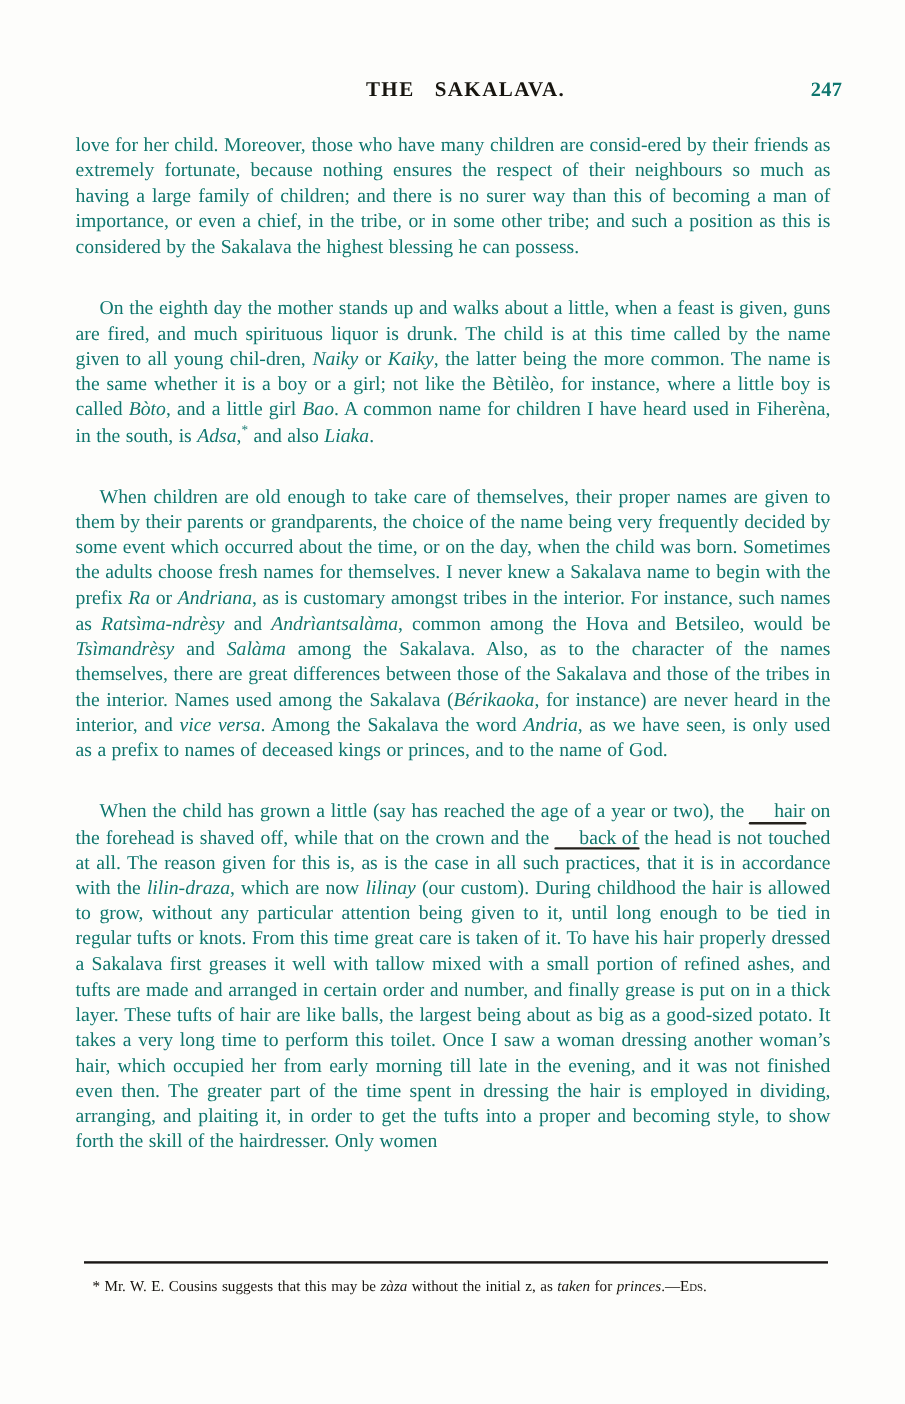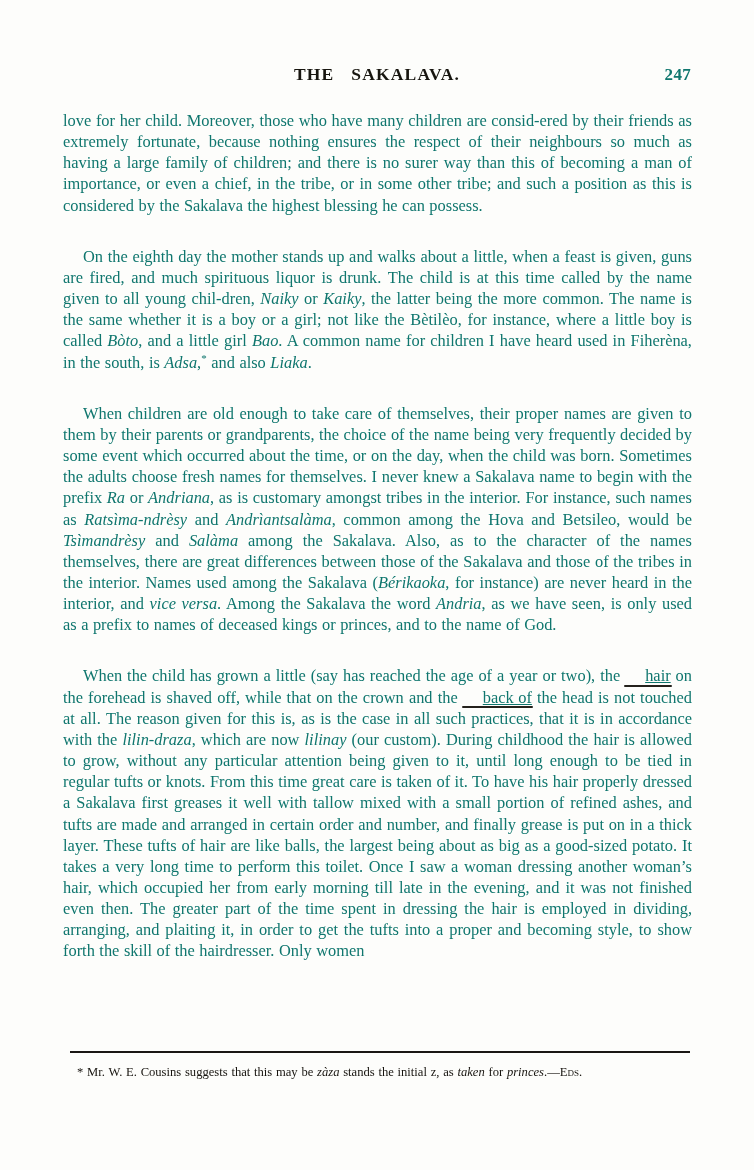--- a/index.html
+++ b/index.html
@@ -20,21 +20,21 @@
     position: absolute;
     left: 0; top: 0;
     width: 754px;
     height: 1170px;
     background: #fdfdfb;
   }
 
   
   .running-head {
     position: absolute;
-    left: 63px;
+    left: 74px;
     top: 64px;
     width: 628px;
     height: 26px;
   }
   .head-title {
     position: absolute;
     left: 0; right: 0;
     text-align: center;
     font-size: 17.5px;
     letter-spacing: 1.2px;
@@ -77,21 +77,20 @@
   
 
   i, .it {
     font-style: italic;
   }
 
   
   .pen-underline {
     position: relative;
     display: inline-block;
-    text-decoration: underline;
   }
   .pen-underline::after {
     content: "";
     position: absolute;
     left: -1px;
     right: -1px;
     bottom: 0px;
     height: 2px;
     background: #24211c;
     border-radius: 1px;
@@ -148,15 +147,15 @@
 
   <div class="textblock" id="textblock">
       <p class="para" id="para-1"><span>love for her child.   Moreover, those who have many children are consid-ered by their friends as extremely fortunate, because nothing ensures the respect of their neighbours so much as having a large family of children; and there is no surer way than this of becoming a man of importance, or even a chief, in the tribe, or in some other tribe; and such a position as this is considered by the Sakalava the highest blessing he can possess.</span></p>
       <p class="para indent" id="para-2"><span>On the eighth day the mother stands up and walks about a little, when a feast is given, guns are fired, and much spirituous liquor is drunk. The child is at this time called by the name given to all young chil-dren, </span><i>Naiky</i><span> or </span><i>Kaiky</i><span>, the latter being the more common.   The name is the same whether it is a boy or a girl; not like the Bètilèo, for instance, where a little boy is called </span><i>Bòto</i><span>, and a little girl </span><i>Bao</i><span>.   A common name for children I have heard used in Fiherèna, in the south, is </span><i>Adsa</i><span>,</span><sup class="fn-mark">*</sup><span> and also </span><i>Liaka</i><span>.</span></p>
       <p class="para indent" id="para-3"><span>When children are old enough to take care of themselves, their proper names are given to them by their parents or grandparents, the choice of the name being very frequently decided by some event which occurred about the time, or on the day, when the child was born. Sometimes the adults choose fresh names for themselves.   I never knew a Sakalava name to begin with the prefix </span><i>Ra</i><span> or </span><i>Andriana</i><span>, as is customary amongst tribes in the interior.   For instance, such names as </span><i>Ratsìma-ndrèsy</i><span> and </span><i>Andrìantsalàma</i><span>, common among the Hova and Betsileo, would be </span><i>Tsìmandrèsy</i><span> and </span><i>Salàma</i><span> among the Sakalava.   Also, as to the character of the names themselves, there are great differences between those of the Sakalava and those of the tribes in the interior.   Names used among the Sakalava (</span><i>Bérikaoka</i><span>, for instance) are never heard in the interior, and </span><i>vice versa</i><span>.   Among the Sakalava the word </span><i>Andria</i><span>, as we have seen, is only used as a prefix to names of deceased kings or princes, and to the name of God.</span></p>
       <p class="para indent" id="para-4"><span>When the child has grown a little (say has reached the age of a year or two), the </span><span class="pen-underline">hair</span><span> on the forehead is shaved off, while that on the crown and the </span><span class="pen-underline">back of</span><span> the head is not touched at all.   The reason given for this is, as is the case in all such practices, that it is in accordance with the </span><i>lilin-draza</i><span>, which are now </span><i>lilinay</i><span> (our custom).   During childhood the hair is allowed to grow, without any particular attention being given to it, until long enough to be tied in regular tufts or knots.   From this time great care is taken of it.   To have his hair properly dressed a Sakalava first greases it well with tallow mixed with a small portion of refined ashes, and tufts are made and arranged in certain order and number, and finally grease is put on in a thick layer.   These tufts of hair are like balls, the largest being about as big as a good-sized potato. It takes a very long time to perform this toilet.   Once I saw a woman dressing another woman’s hair, which occupied her from early morning till late in the evening, and it was not finished even then.   The greater part of the time spent in dressing the hair is employed in dividing, arranging, and plaiting it, in order to get the tufts into a proper and becoming style, to show forth the skill of the hairdresser.   Only women</span></p>
     </div>
 
   <div class="footnote-rule"></div>
 
-  <div class="footnote" id="footnote"><span class="fn-indent"></span><span class="asterisk">* </span><span>Mr. W. E. Cousins suggests that this may be </span><i>zàza</i><span> stands the initial z, as </span><i>taken</i><span> for </span><i>princes</i><span>.—</span><span class="smallcaps">Eds.</span></div>
+  <div class="footnote" id="footnote"><span class="fn-indent"></span><span class="asterisk">* </span><span>Mr. W. E. Cousins suggests that this may be </span><i>zàza</i><span> without the initial z, as </span><i>taken</i><span> for </span><i>princes</i><span>.—</span><span class="smallcaps">Eds.</span></div>
 
 </div>
 
 </body></html>

